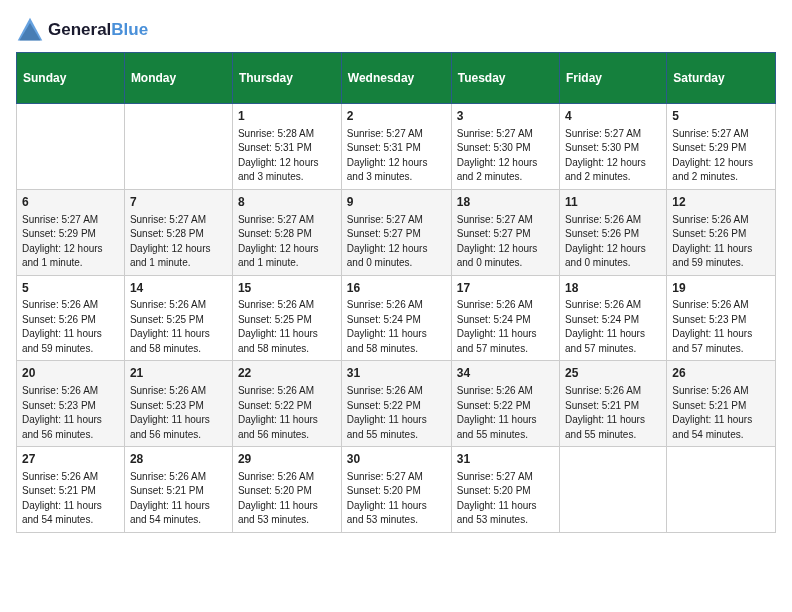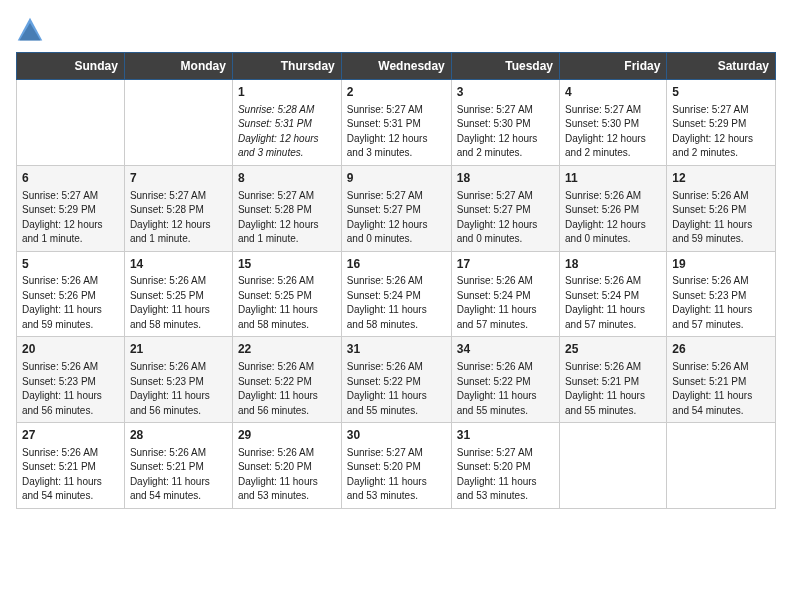--- a/index.html
+++ b/index.html
@@ -38,24 +38,24 @@
       font-size: 15px;
       color: #333;
       margin-top: 2px;
     }
     .calendar-table {
       width: 100%;
       border-collapse: collapse;
       font-size: 10.5px;
     }
     .calendar-table thead tr th {
-      background: #404040;
+      background: #15803d;
       color: #fff;
-      text-align: right;
-      padding: 6px 6px;
+      text-align: left;
+      padding: 18px 6px;
       font-size: 12px;
       font-weight: bold;
       border: 1px solid #2a5a8a;
     }
     .calendar-table tbody tr td {
       border: 1px solid #ccc;
       vertical-align: top;
       padding: 4px 5px;
       width: 113px;
       min-height: 70px;
@@ -84,20 +84,23 @@
   </style>
 </head>
 <body>
 
 <div class="header">
   <div class="logo">
     <svg class="logo-icon" viewBox="0 0 32 32">
       <polygon points="16,2 30,28 2,28" fill="#4a90d9" opacity="0.85"></polygon>
       <polygon points="16,8 28,28 4,28" fill="#2a5a8a" opacity="0.5"></polygon>
     </svg>
+    <div>
+      <div style="font-size:17px;font-weight:bold;color:#1a1a2e;">General<span style="color:#4a90d9;">Blue</span></div>
+    </div>
   </div>
   <div class="title-block">
     <div class="month-title"></div>
     <div class="location"></div>
   </div>
 </div>
 
 <table class="calendar-table">
   <thead>
     <tr>
@@ -109,21 +112,21 @@
         <th>Friday</th>
         <th>Saturday</th>
       </tr>
   </thead>
   <tbody id="calendar-body">
   <tr>
         <td class="empty-cell"></td>
         <td class="empty-cell"></td>
         <td>
           <span class="day-number">1</span>
-          <div class="day-info" style="white-space: pre-line; font-style: italic;">Sunrise: 5:28 AM
+          <div class="day-info" style="white-space: pre-line;">Sunrise: 5:28 AM
 Sunset: 5:31 PM
 Daylight: 12 hours
 and 3 minutes.</div>
         </td>
         <td>
           <span class="day-number">2</span>
           <div class="day-info" style="white-space: pre-line;">Sunrise: 5:27 AM
 Sunset: 5:31 PM
 Daylight: 12 hours
 and 3 minutes.</div>

